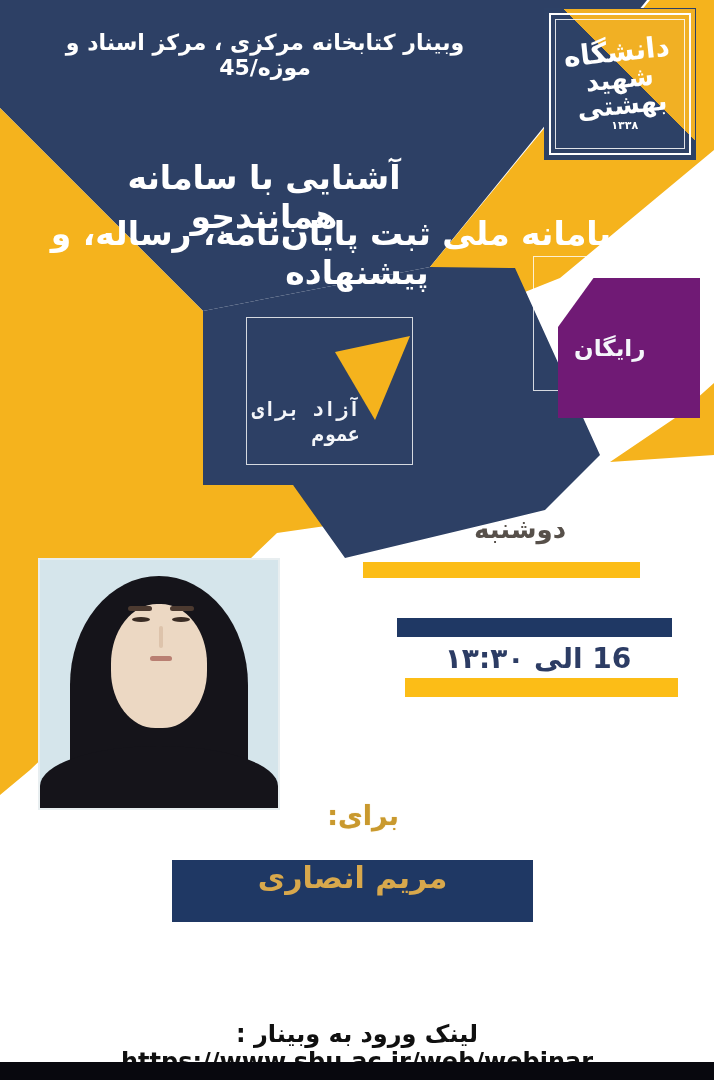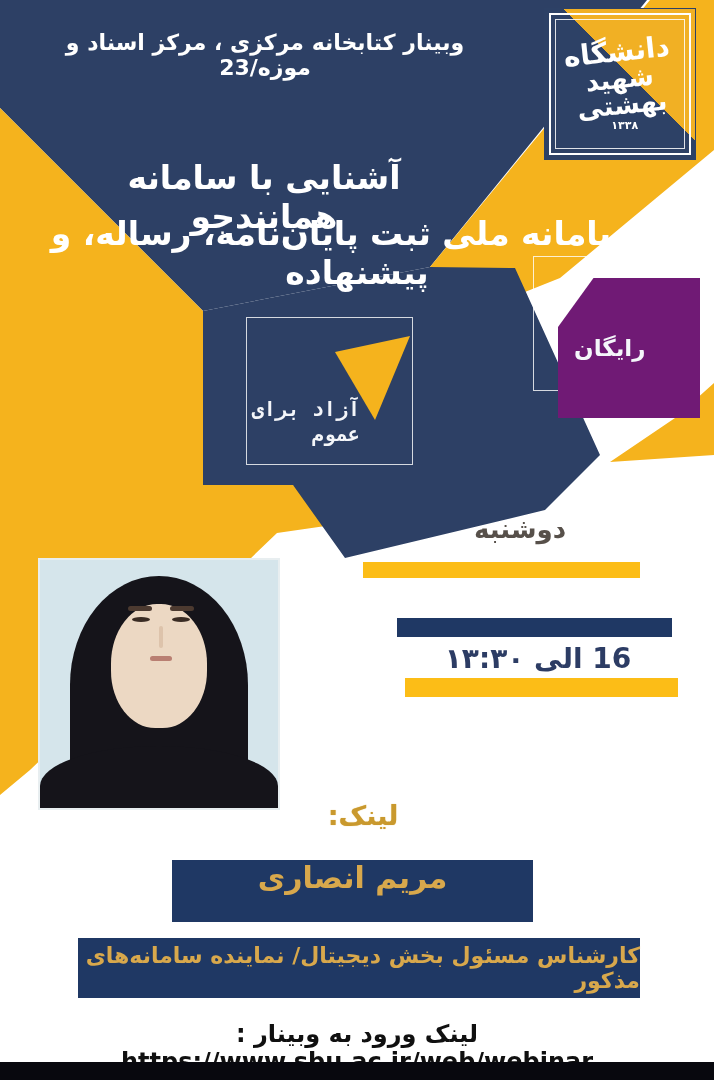--- a/index.html
+++ b/index.html
@@ -128,21 +128,21 @@
     <div class="inner-border"></div>
     <div class="inner-border2"></div>
     <div class="calli">
       <span class="w1">دانشگاه</span>
       <span class="w2">شهید</span>
       <span class="w3">بهشتی</span>
       <span class="yr">١٣٣٨</span>
     </div>
   </div>
 
-  <div class="txt header-line">وبینار کتابخانه مرکزی ، مرکز اسناد و موزه/23</div>
+  <div class="txt header-line">وبینار کتابخانه مرکزی ، مرکز اسناد و موزه/45</div>
   <div class="txt title-line1">آشنایی با سامانه همانندجو</div>
   <div class="txt title-line2">و سامانه ملی ثبت پایان‌نامه، رساله، و پیشنهاده</div>
 
   <div class="txt sch-day">دوشنبه</div>
   <div class="bar bar1"></div>
   <div class="bar bar2"></div>
   <div class="txt sch-time">16 الی ١٣:٣٠</div>
   <div class="bar bar3"></div>
 
   <div class="photo">
@@ -150,26 +150,23 @@
     <div class="shoulders"></div>
     <div class="face"></div>
     <div class="brow l"></div>
     <div class="brow r"></div>
     <div class="eye l"></div>
     <div class="eye r"></div>
     <div class="nose"></div>
     <div class="mouth"></div>
   </div>
 
-  <div class="txt instr-label">لینک:</div>
+  <div class="txt instr-label">برای:</div>
   <div class="name-bar">
     <span>مریم انصاری</span>
-  </div>
-  <div class="role-bar">
-    <span>کارشناس مسئول بخش دیجیتال/ نماینده سامانه‌های مذکور</span>
   </div>
 
   <div class="txt footer-link">
     <span>لینک ورود به وبینار :</span>
     <span class="url">https://www.sbu.ac.ir/web/webinar</span>
   </div>
 
   <div class="bottom-bar"></div>
 </div>
 

